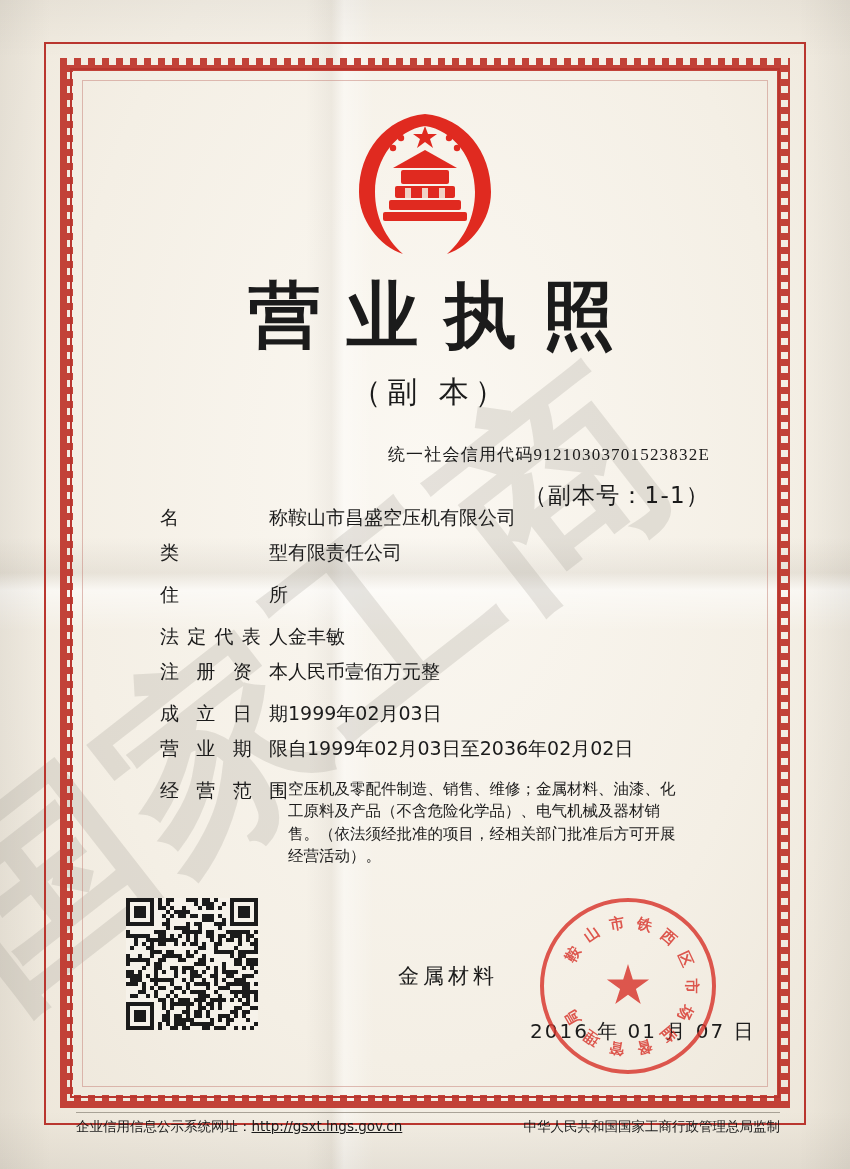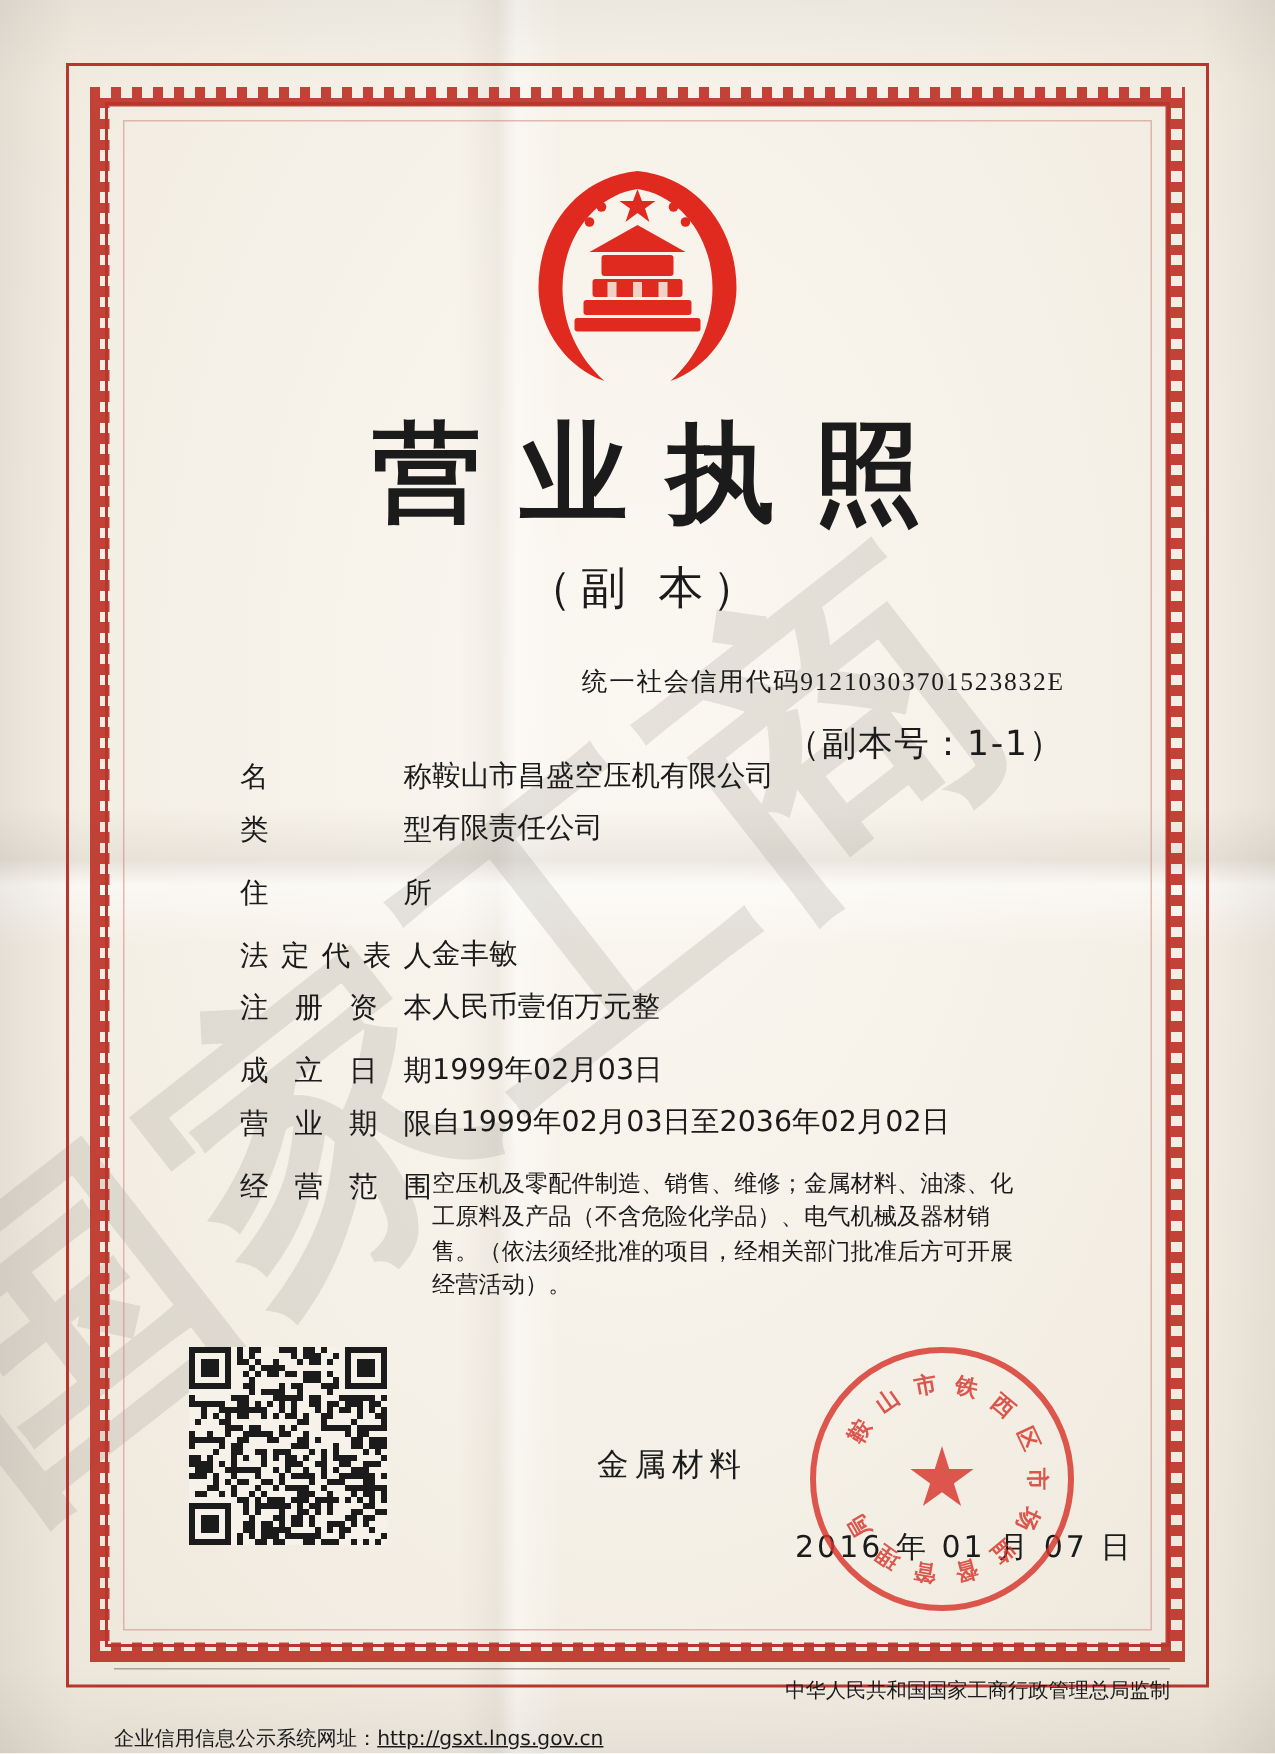--- a/index.html
+++ b/index.html
@@ -248,21 +248,20 @@
     font-family: "DejaVu Sans", sans-serif;
   }
 
   .footer-left {
     position: absolute;
     left: 76px;
     top: 1118px;
     font-size: 13.5px;
     color: #1b1b1b;
     font-family: "DejaVu Sans", sans-serif;
-    margin-top: 32px;
   }
   .footer-left .url { text-decoration: underline; }
   .footer-right {
     position: absolute;
     right: 70px;
     top: 1118px;
     font-size: 13.5px;
     color: #1b1b1b;
     font-family: "DejaVu Sans", sans-serif;
   }

